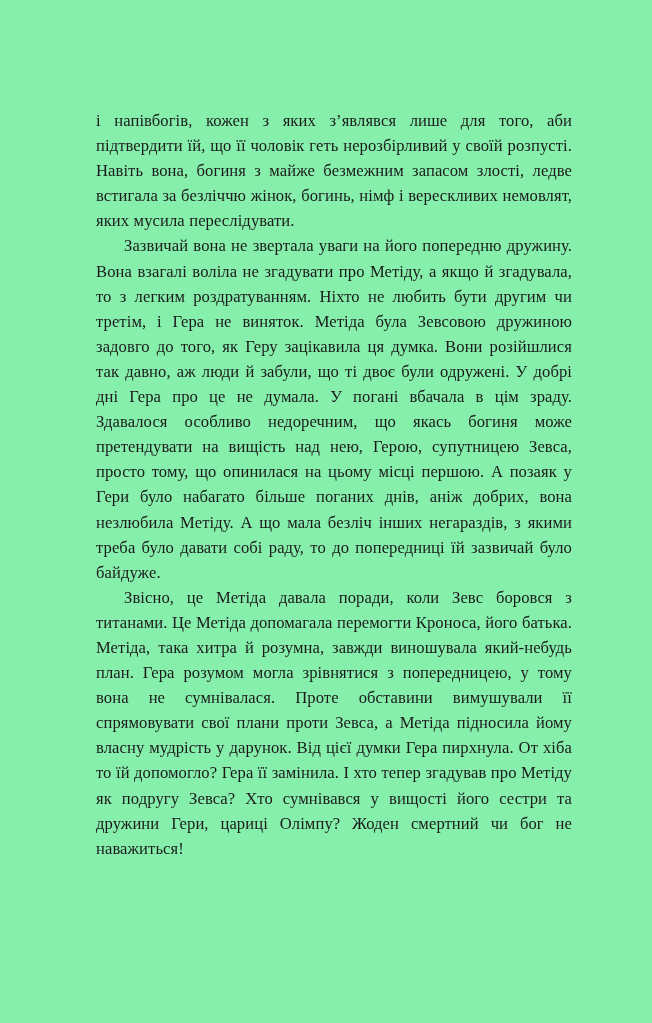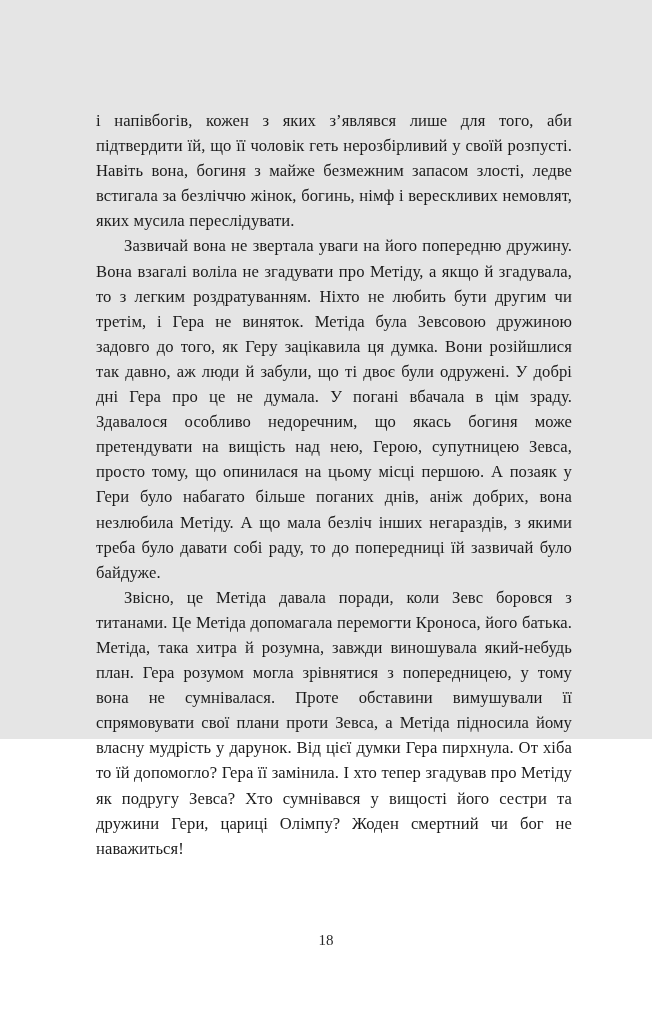--- a/index.html
+++ b/index.html
@@ -15,22 +15,22 @@
     color: #1b1b1b;
     overflow: hidden;
     position: relative;
   }
 
   .page {
     position: absolute;
     left: 0;
     top: 0;
     width: 652px;
-    height: 739px;
-    background: #e5e5e5;
+    height: 1023px;
+    background: #86efac;
   }
 
   .text-block {
     position: absolute;
     left: 96px;
     top: 108px;
     width: 476px;
   }
 
   .para {
@@ -66,15 +66,14 @@
 <body>
 
 <div class="page">
 
   <div class="text-block">
     <p class="para first">і напівбогів, кожен з яких з’являвся лише для того, аби підтвердити їй, що її чоловік геть нерозбірливий у своїй розпусті. Навіть вона, богиня з майже безмежним запасом злості, ледве встигала за безліччю жінок, богинь, німф і верескливих немовлят, яких мусила переслідувати.</p>
     <p class="para">Зазвичай вона не звертала уваги на його попередню дружину. Вона взагалі воліла не згадувати про Метіду, а якщо й згадувала, то з легким роздратуванням. Ніхто не любить бути другим чи третім, і Гера не виняток. Метіда була Зевсовою дружиною задовго до того, як Геру зацікавила ця думка. Вони розійшлися так давно, аж люди й забули, що ті двоє були одружені. У добрі дні Гера про це не думала. У погані вбачала в цім зраду. Здавалося особливо недоречним, що якась богиня може претендувати на вищість над нею, Герою, супутницею Зевса, просто тому, що опинилася на цьому місці першою. А позаяк у Гери було набагато більше поганих днів, аніж добрих, вона незлюбила Метіду. А що мала безліч інших негараздів, з якими треба було давати собі раду, то до попередниці їй зазвичай було байдуже.</p>
     <p class="para">Звісно, це Метіда давала поради, коли Зевс боровся з титанами. Це Метіда допомагала перемогти Кроноса, його батька. Метіда, така хитра й розумна, завжди виношувала який-небудь план. Гера розумом могла зрівнятися з попередницею, у тому вона не сумнівалася. Проте обставини вимушували її спрямовувати свої плани проти Зевса, а Метіда підносила йому власну мудрість у дарунок. Від цієї думки Гера пирхнула. От хіба то їй допомогло? Гера її замінила. І хто тепер згадував про Метіду як подругу Зевса? Хто сумнівався у вищості його сестри та дружини Гери, цариці Олімпу? Жоден смертний чи бог не наважиться!</p>
   </div>
 
-  <div class="page-number">18</div>
 
 </div>
 
 </body></html>

